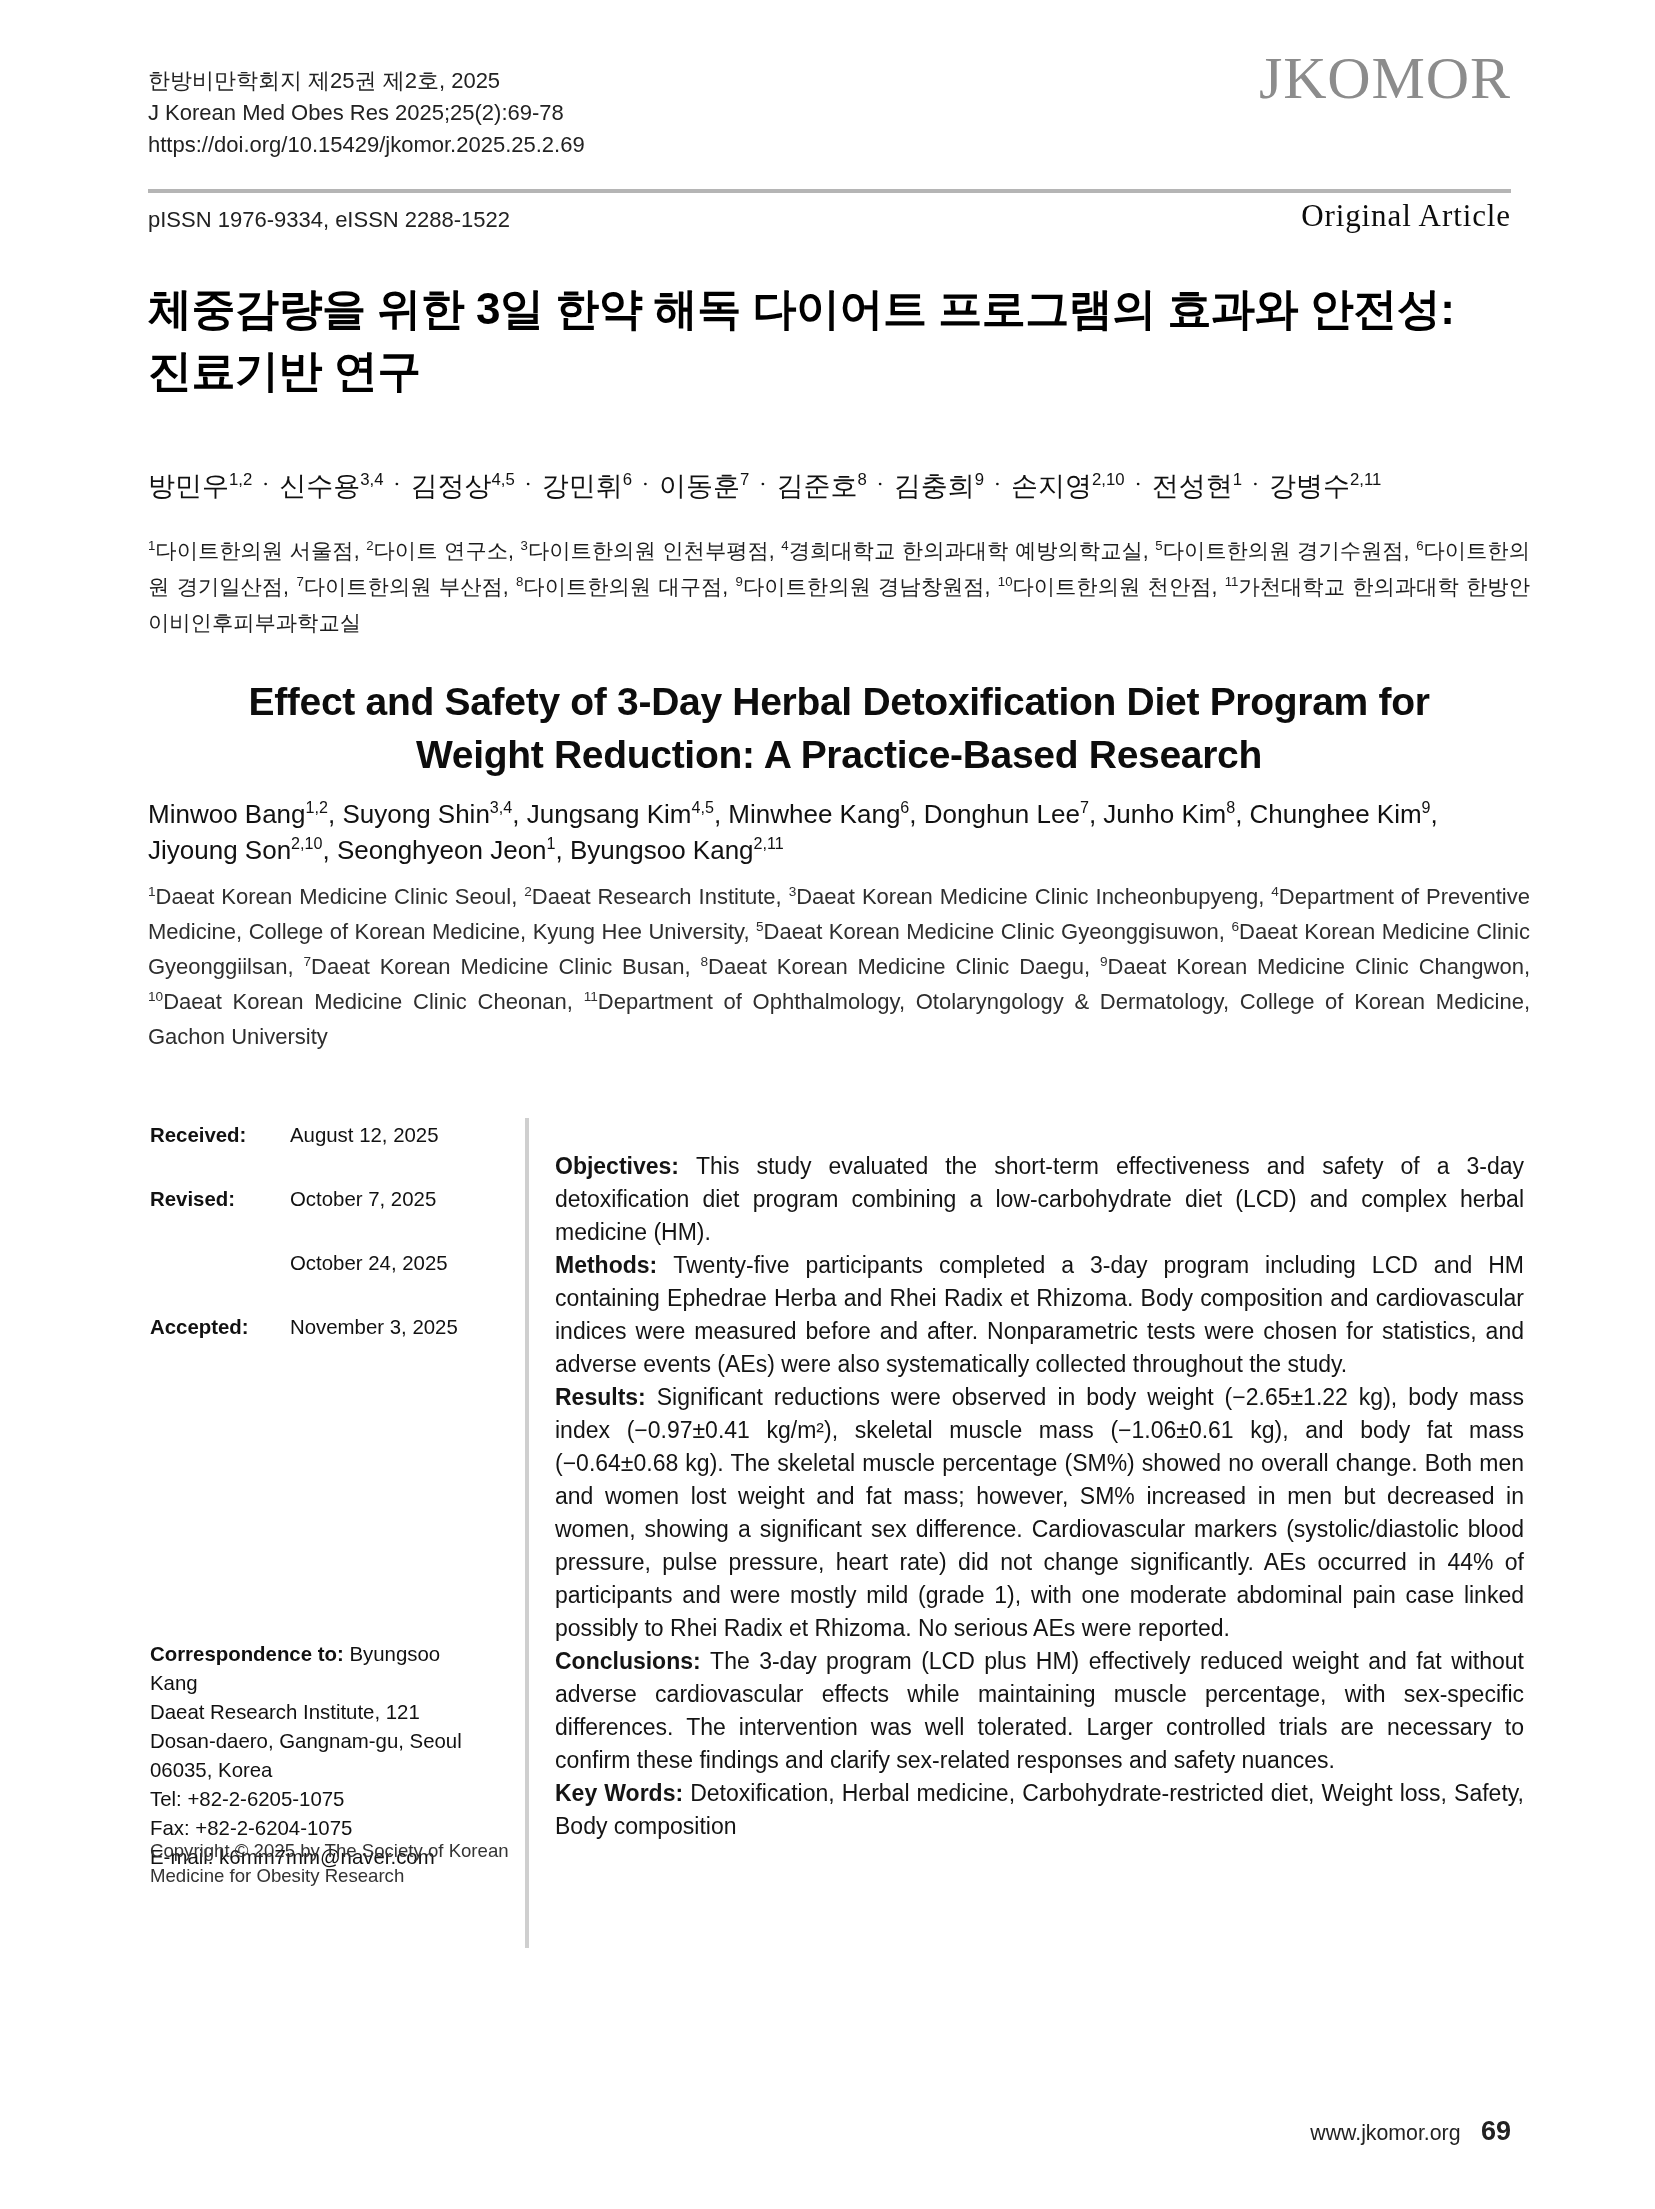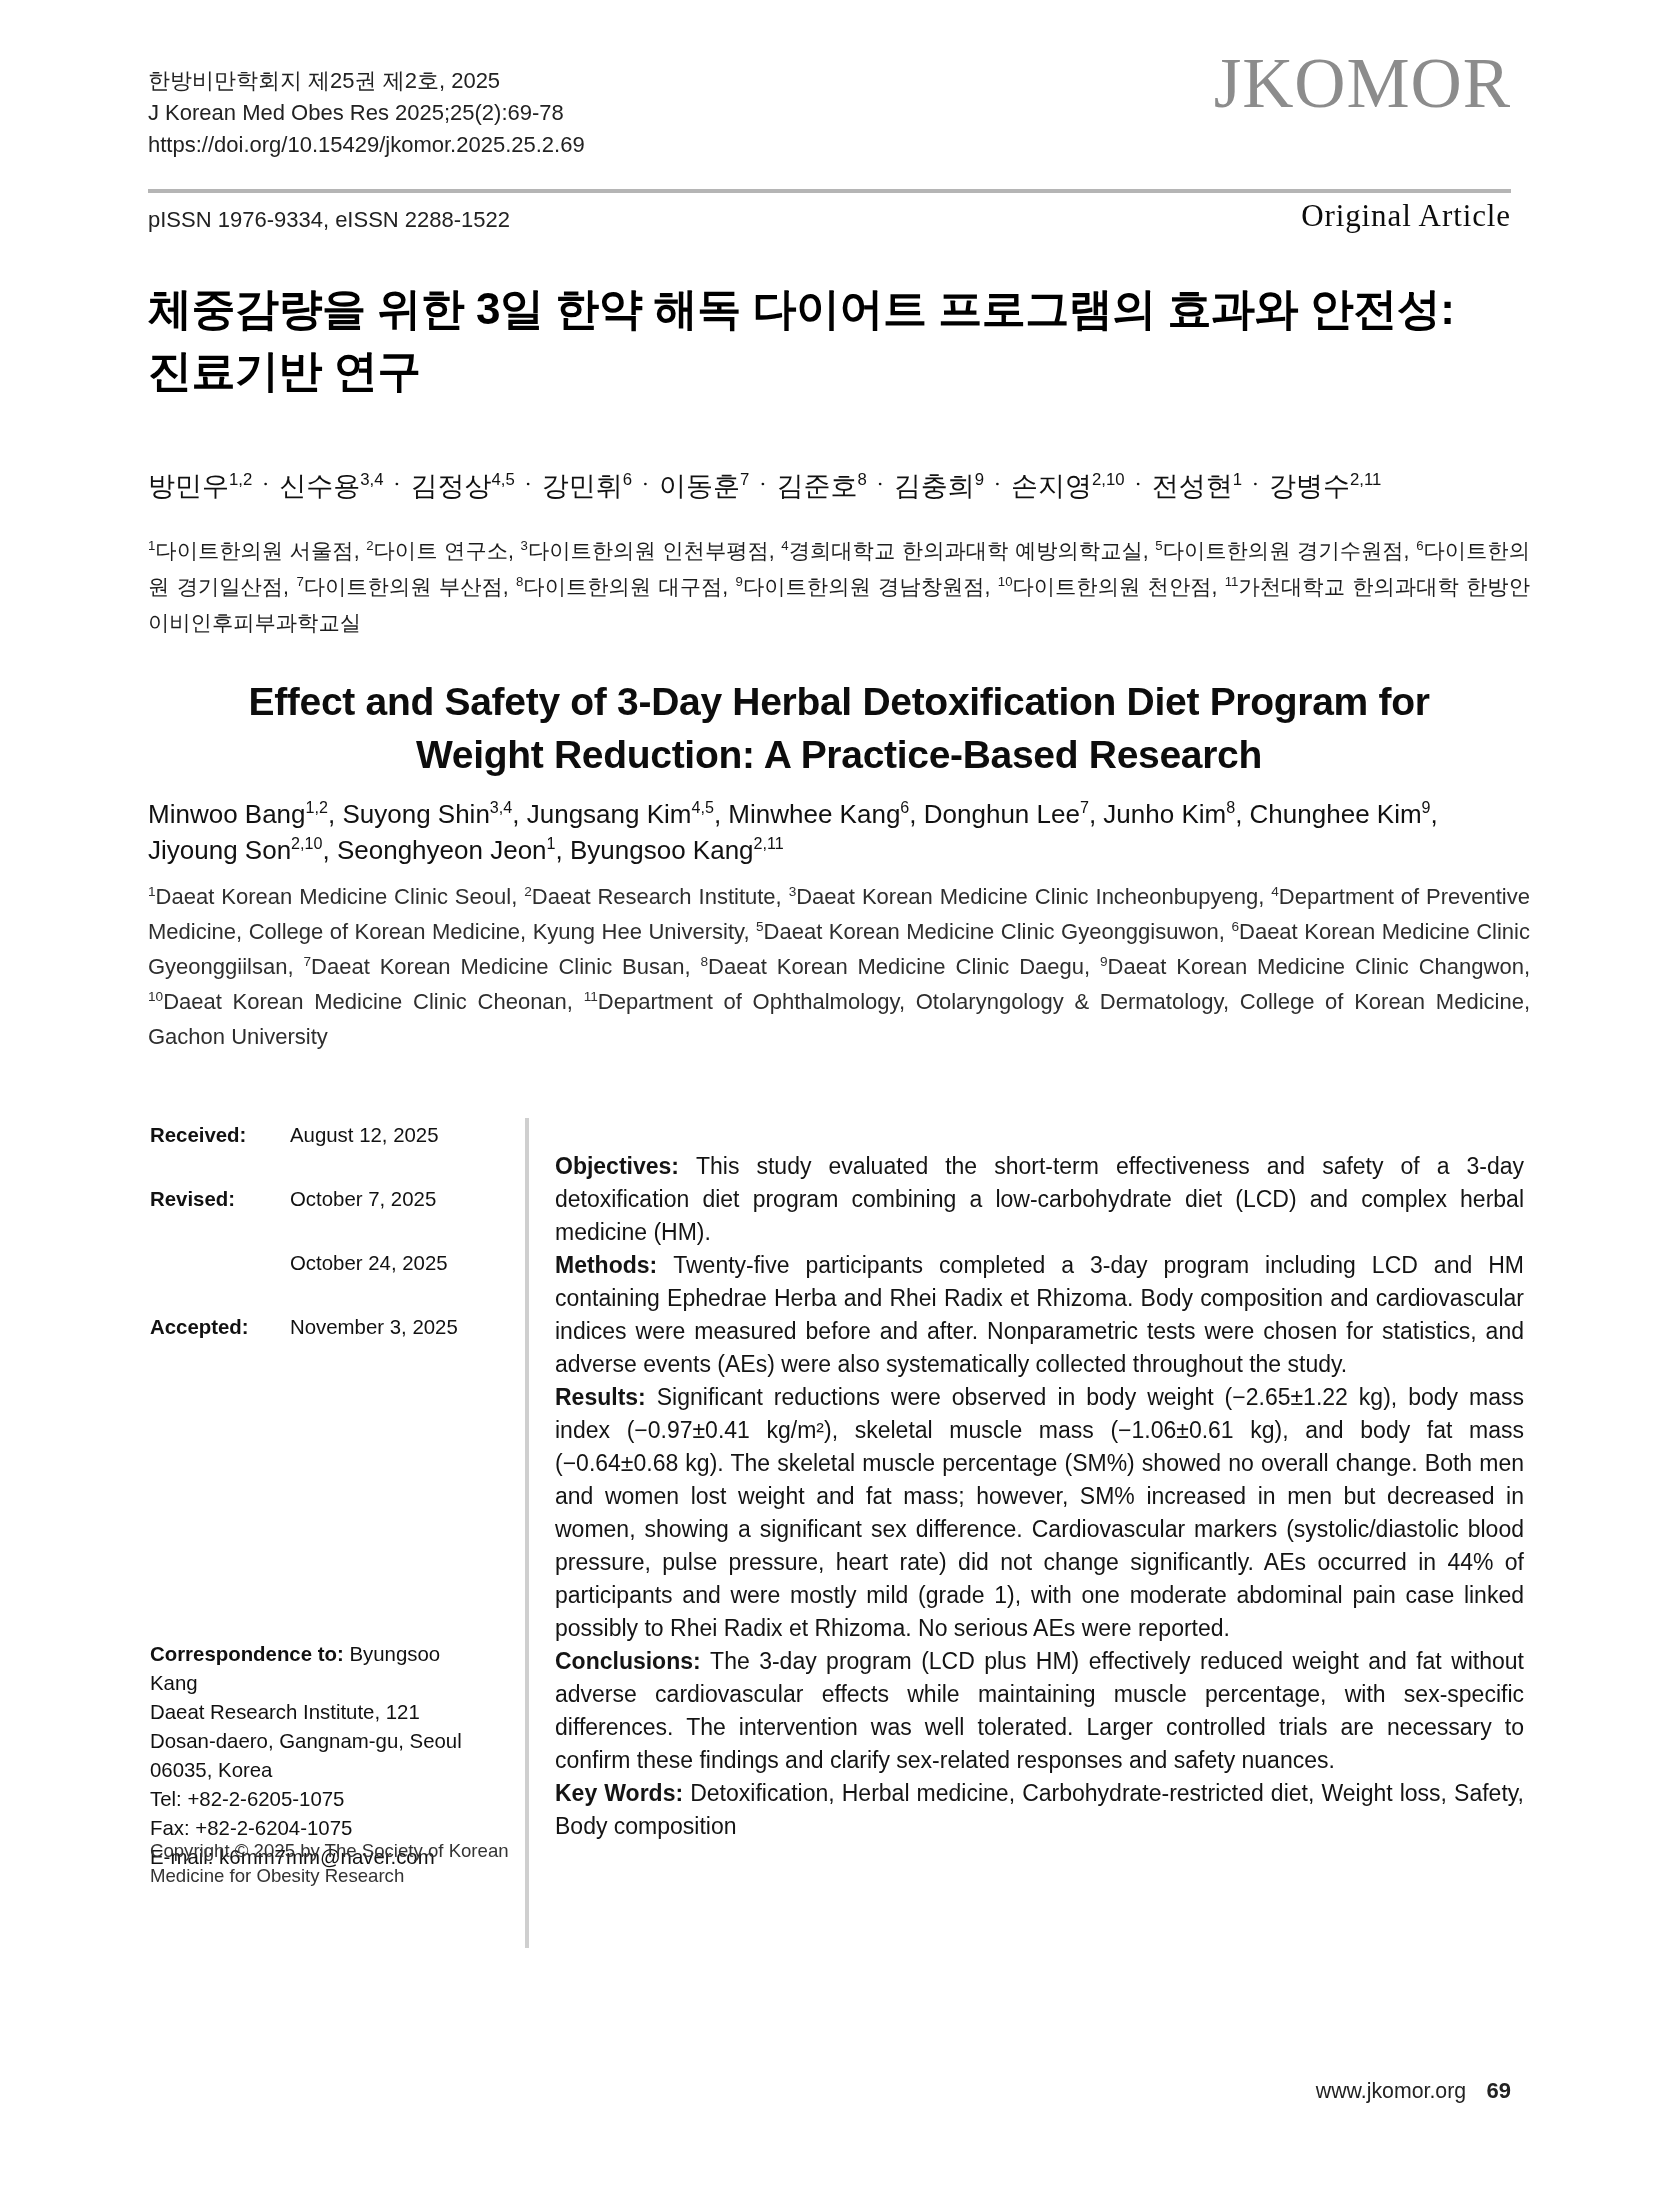--- a/index.html
+++ b/index.html
@@ -12,21 +12,21 @@
     overflow:hidden;
   }
   sup{font-size:0.62em;line-height:0;vertical-align:super;}
 
   
   .head-left{position:absolute;left:148px;top:65px;font-size:22px;line-height:32px;color:#222;}
   .head-left .doi{color:#222;text-decoration:none;}
   .logo{
     position:absolute;right:137px;top:48px;
     font-family:"Liberation Serif","DejaVu Serif",serif;
-    font-size:71px;line-height:1;color:#8c8c8c;letter-spacing:0.9px;
+    font-size:60px;line-height:1;color:#8c8c8c;letter-spacing:0.9px;
   }
   .rule{position:absolute;left:148px;right:137px;top:189px;height:3.7px;background:#b5b5b5;}
   .issn{position:absolute;left:148px;top:207px;font-size:22px;color:#222;}
   .article-type{
     position:absolute;right:137px;top:198px;
     font-family:"Liberation Serif","DejaVu Serif",serif;
     font-size:31px;color:#0d0d0d;letter-spacing:0.9px;
   }
 
   
@@ -61,21 +61,21 @@
   
   .abstract{position:absolute;left:555px;top:1150px;width:969px;
     font-size:23px;line-height:33px;color:#141414;text-align:justify;}
   .abstract p{margin:0;}
   .abstract b{font-weight:700;}
   .keywords{margin-top:32px;}
 
   
   .footer{position:absolute;right:137px;top:2078px;display:flex;align-items:baseline;}
   .footer .url{font-size:21.3px;color:#222;text-decoration:none;}
-  .footer .pagenum{font-size:22px;font-weight:700;color:#222;margin-left:20.4px;}
+  .footer .pagenum{font-size:27px;font-weight:700;color:#222;margin-left:20.4px;margin-top:38px;}
 </style>
 </head>
 <body>
 
 <div class="page">
 
   <div class="head-left">
     <div>한방비만학회지 제25권 제2호, 2025</div>
     <div>J Korean Med Obes Res 2025;25(2):69-78</div>
     <div><a class="doi" href="#">https://doi.org/10.15429/jkomor.2025.25.2.69</a></div>

